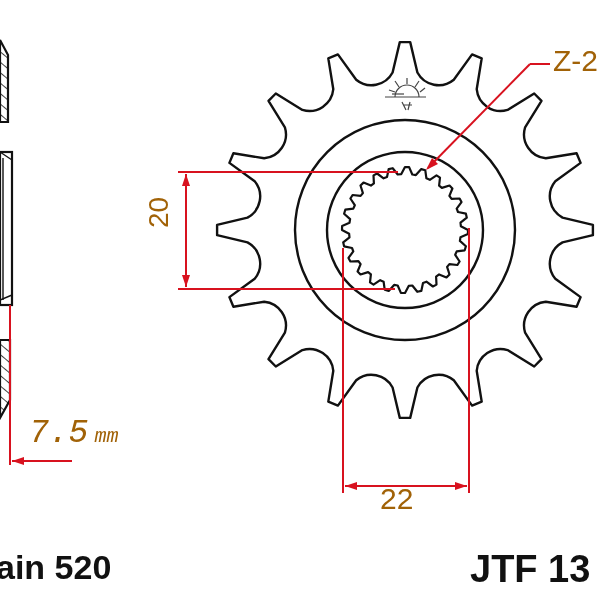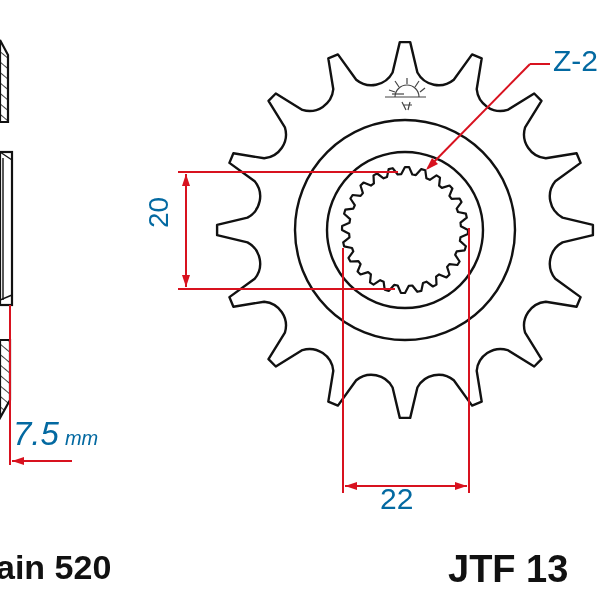--- a/index.html
+++ b/index.html
@@ -1,27 +1,27 @@
 <!DOCTYPE html>
 <html><head>
 <meta charset="utf-8">
 <style>
   html, body { margin:0; padding:0; background:#ffffff; }
   body { width:600px; height:600px; overflow:hidden; position:relative; font-family:"Liberation Sans", sans-serif; }
   #stage { position:absolute; left:0; top:0; width:600px; height:600px; }
   .lbl { position:absolute; white-space:nowrap; }
-  .red { color:#0369a1; }
+  .red { color:#a16207; }
   .blk { color:#111111; font-weight:bold; }
   .dim20 { left:143px; top:228px; font-size:28px; transform:rotate(-90deg); transform-origin:left top; }
   .dim22 { left:380px; top:442px; font-size:30px;margin-top:40px; }
-  .dim75 { left:13px; top:415px; font-size:33px; font-style:italic; }
+  .dim75 { left:29px; top:415px; font-size:33px; font-style:italic;font-family:Liberation Mono, monospace; }
   .dim75 .unit { font-size:20px; margin-left:6px; }
   .zlbl { left:553px; top:44px; font-size:30px; }
   .chain { left:-4px; top:548px; font-size:34px; }
-  .code { left:448px; top:548px; font-size:38px; }
+  .code { left:470px; top:548px; font-size:38px; }
 </style>
 </head>
 <body>
 
 <div id="stage">
   <svg width="600" height="600" viewBox="0 0 600 600" xmlns="http://www.w3.org/2000/svg">
     <defs>
       <pattern id="hatch" width="8" height="8" patternUnits="userSpaceOnUse" patternTransform="rotate(-50)">
         <line x1="0" y1="0" x2="0" y2="8" stroke="#111" stroke-width="1.6"></line>
       </pattern>

